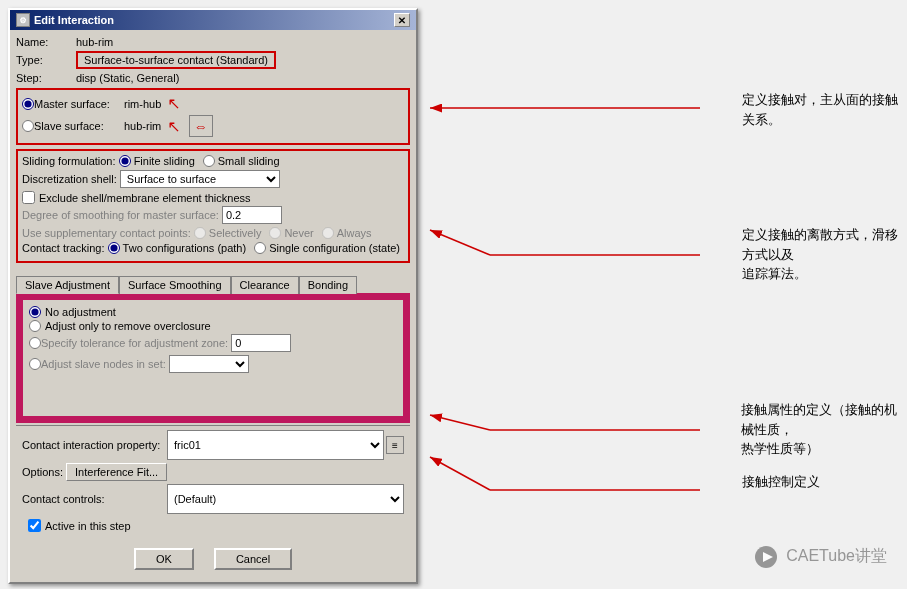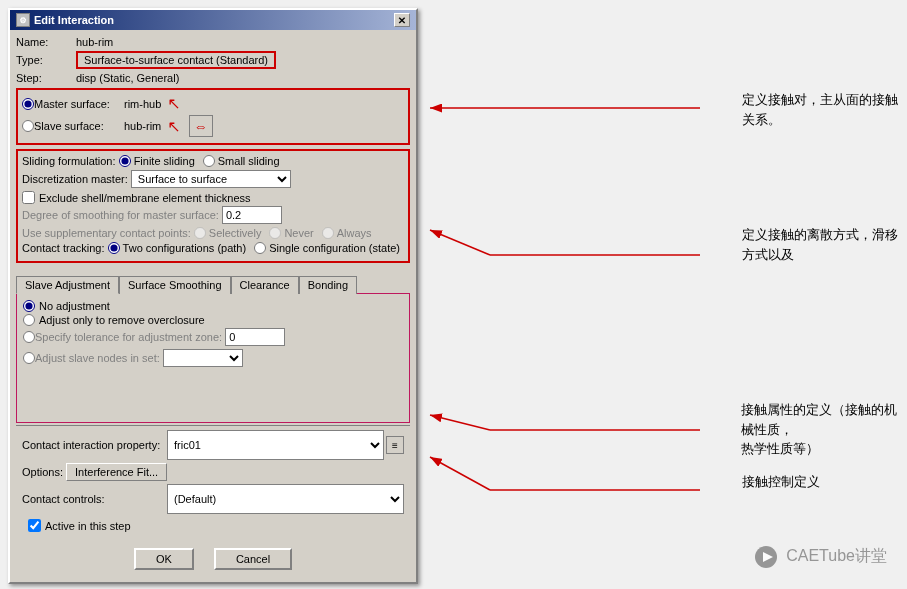--- a/index.html
+++ b/index.html
@@ -224,21 +224,21 @@
     }
 
     .tab.active {
       background: #d4d0c8;
       border-bottom: 1px solid #d4d0c8;
       z-index: 1;
       font-weight: normal;
     }
 
     .tab-content {
-      border: 1px solid #be185d;
+      border: 7px solid #be185d;
       background: #d4d0c8;
       padding: 6px;
       min-height: 130px;
     }
 
     
     .bottom-section {
       padding: 4px 6px;
       border-top: 1px solid #808080;
       margin-top: 2px;
@@ -406,21 +406,21 @@
             <span>Finite sliding</span>
           </div>
           <div class="radio-item">
             <input type="radio" name="sliding" class="radio-input" style="">
             <span>Small sliding</span>
           </div>
         </div>
       </div>
 
       <div class="form-row">
-        <span class="form-label">Discretization master:</span>
+        <span class="form-label">Discretization shell:</span>
         &nbsp;
         <select class="select-box">
           <option>Surface to surface</option>
         </select>
       </div>
 
       <div class="checkbox-row">
         <input type="checkbox" style="">
         <span>Exclude shell/membrane element thickness</span>
       </div>
@@ -551,20 +551,21 @@
 </svg>
 
 <div class="annotations">
 
   <div style="position:absolute; top:90px; left:295px;">
     <span class="annotation-text">定义接触对，主从面的接触关系。</span>
   </div>
 
   <div style="position:absolute; top:225px; left:295px;">
     <div class="annotation-text">定义接触的离散方式，滑移方式以及</div>
+    <div class="annotation-text">追踪算法。</div>
   </div>
 
   <div style="position:absolute; top:400px; left:294px;">
     <div class="annotation-text">接触属性的定义（接触的机械性质，</div>
     <div class="annotation-text">热学性质等）</div>
   </div>
 
   <div style="position:absolute; top:472px; left:295px;">
     <span class="annotation-text">接触控制定义</span>
   </div>

